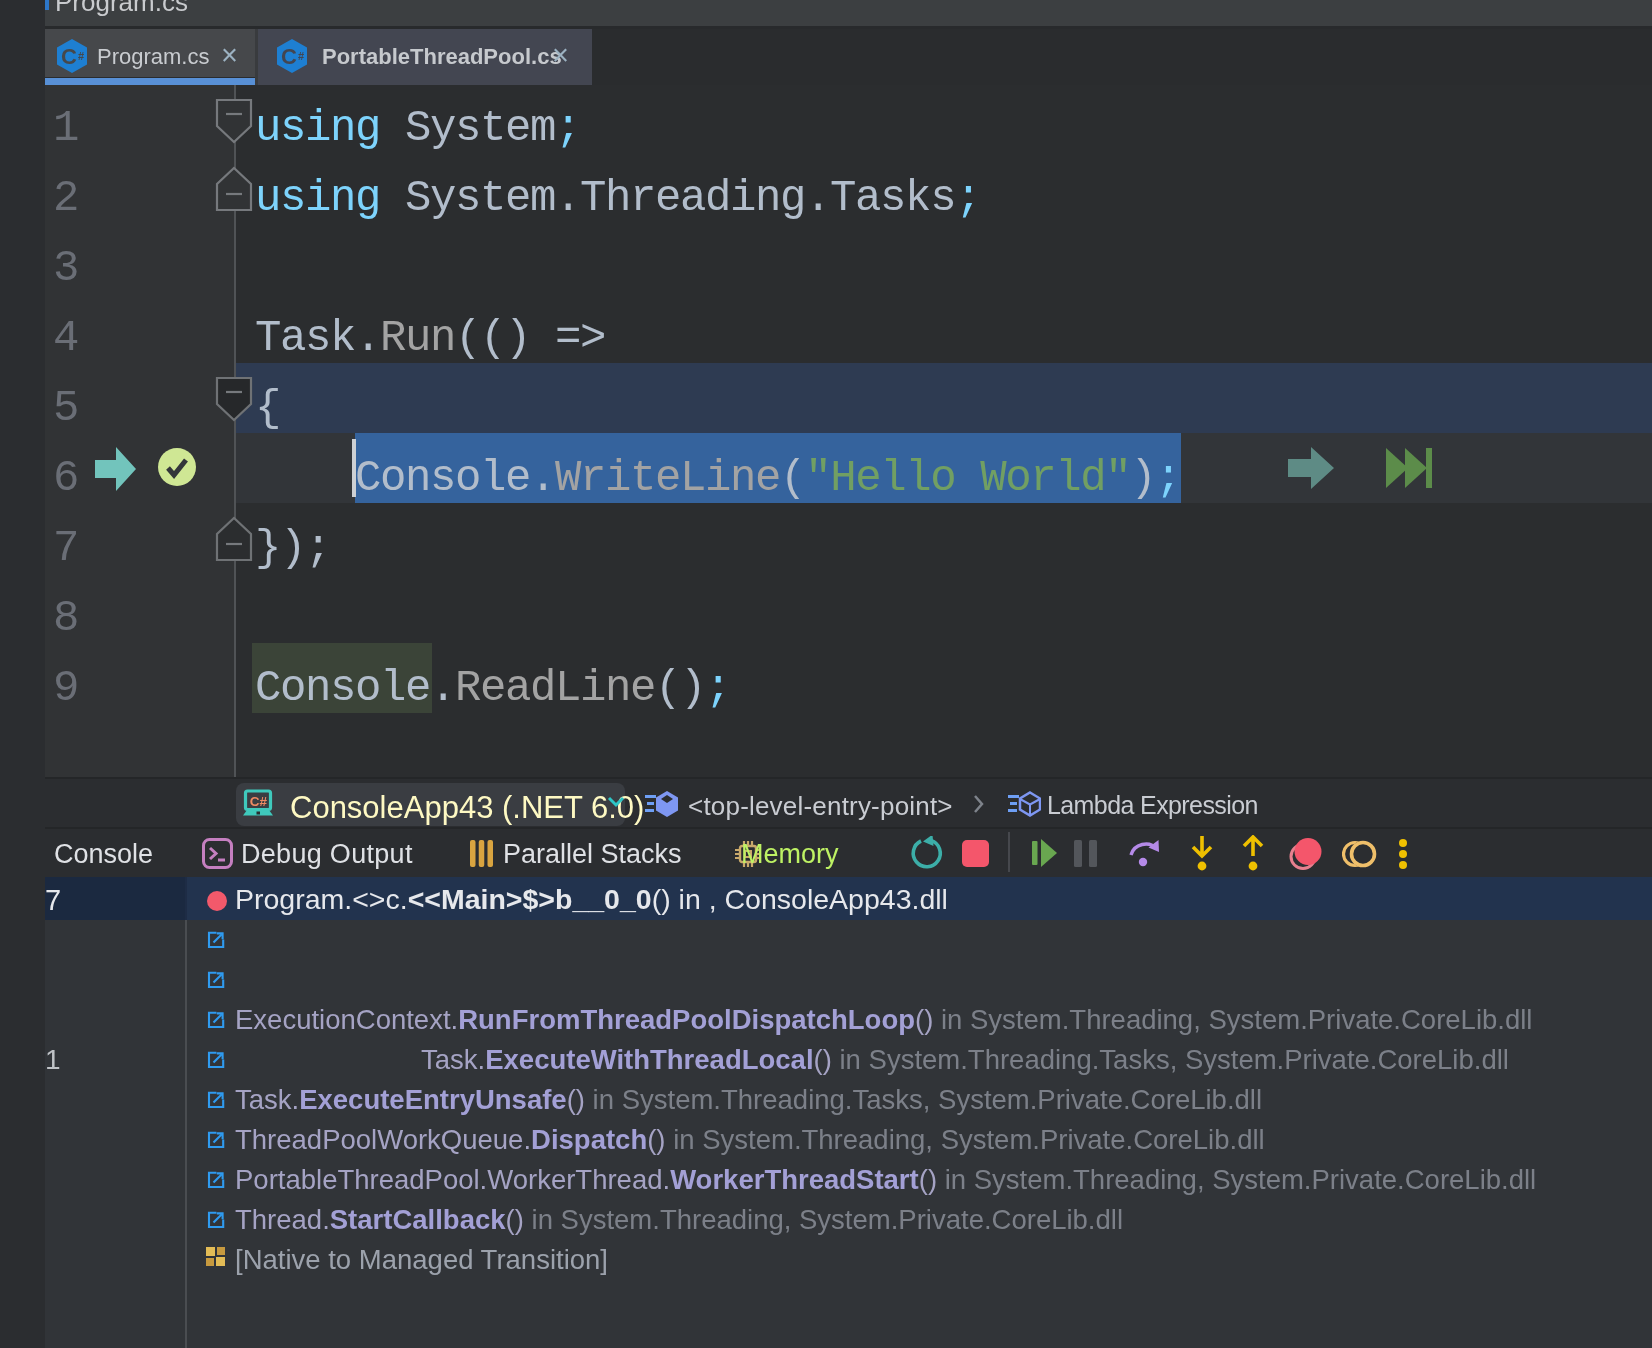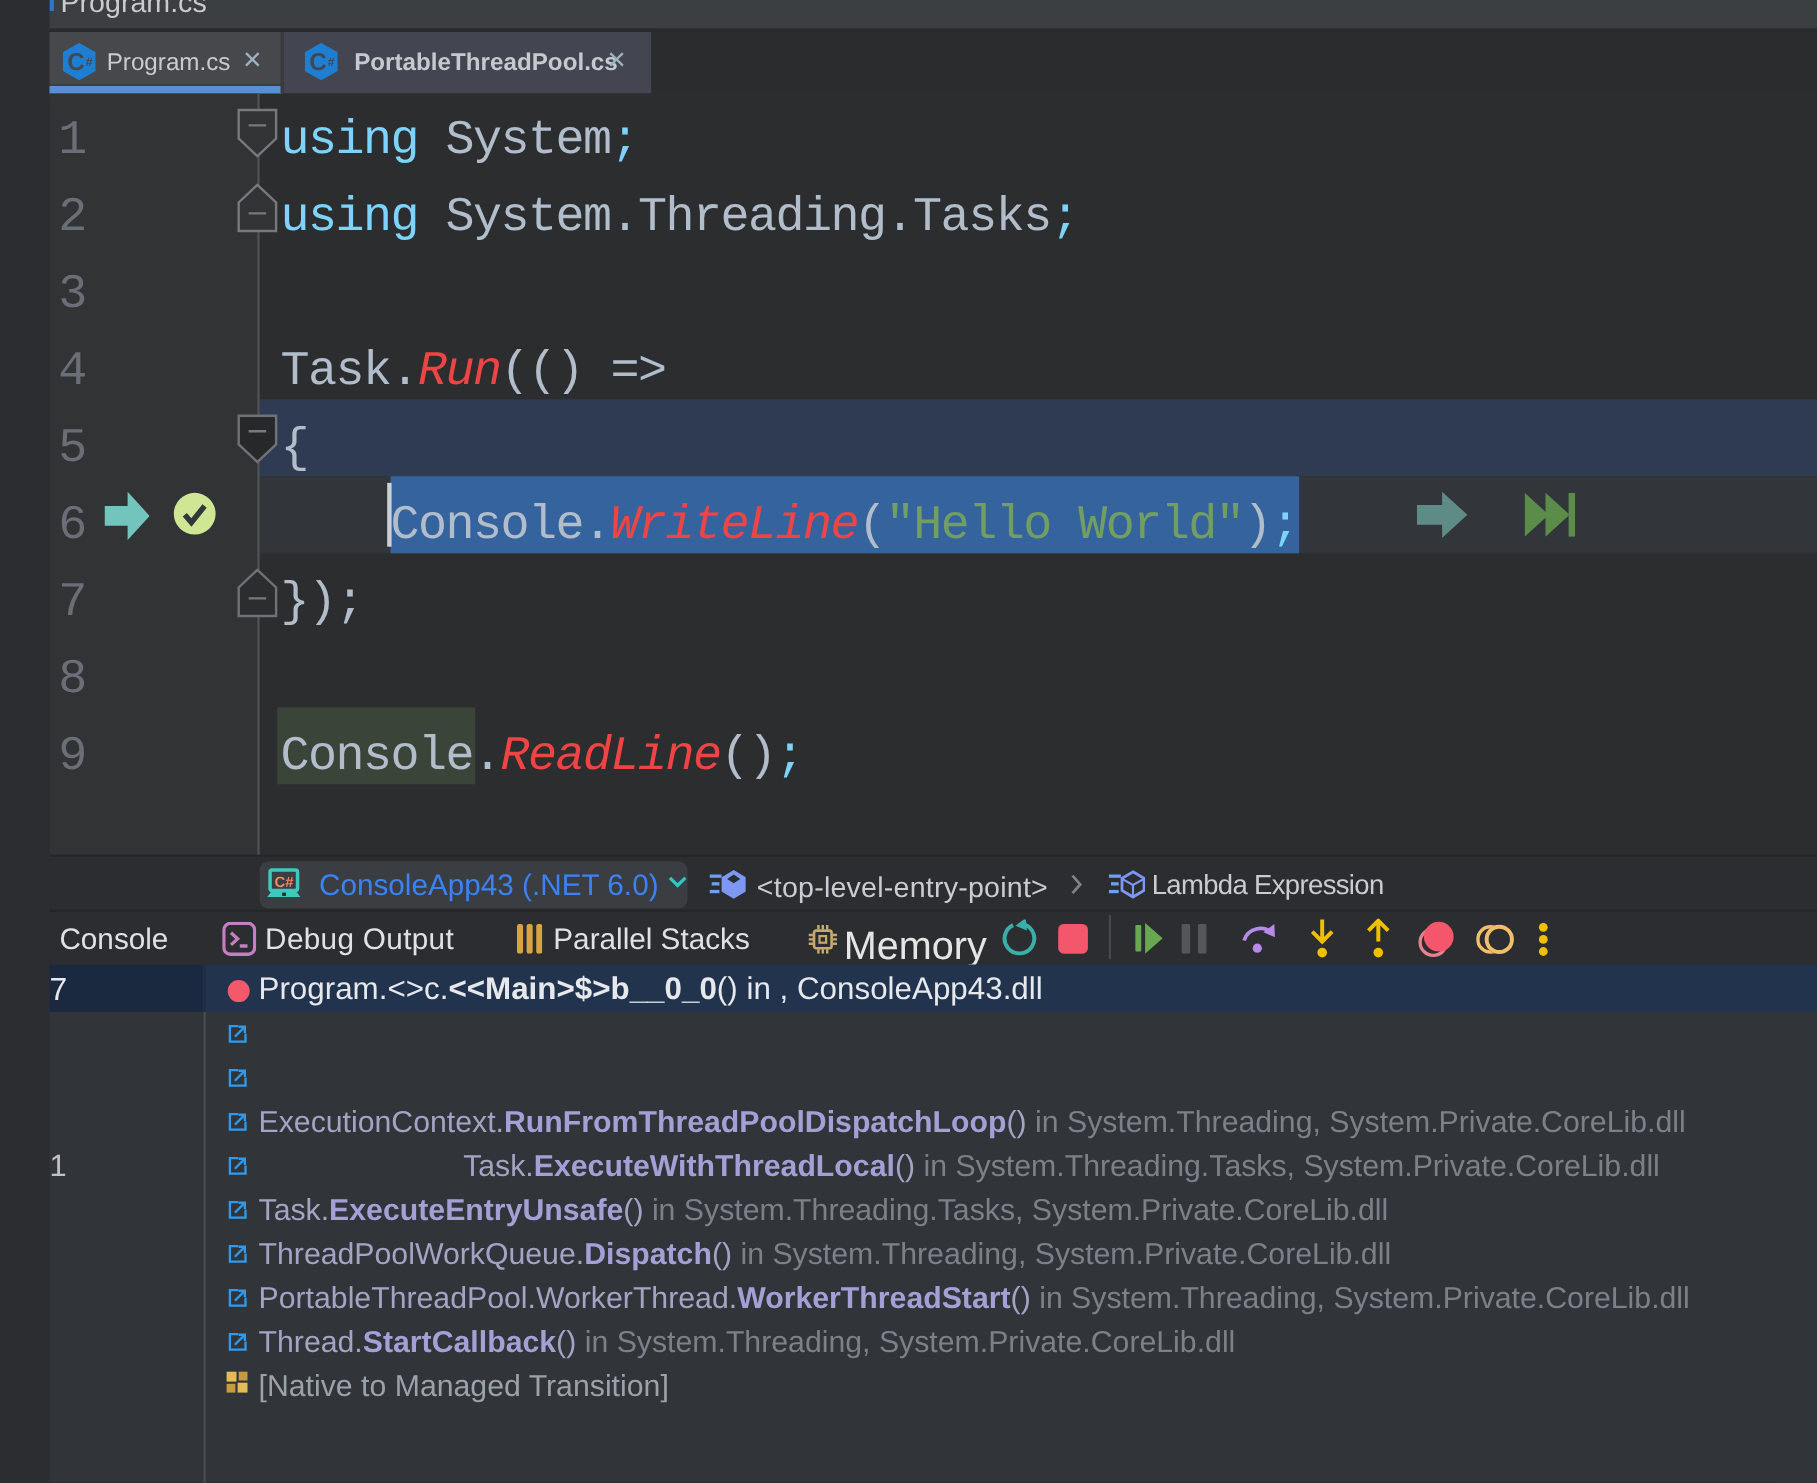--- a/index.html
+++ b/index.html
@@ -106,33 +106,33 @@
       <path d="M0 12 H23 V0 L46 21 L23 42 V30 H0 Z" fill="#5E8B85"></path>
     </svg>
     <svg class="abs" style="left:1341px;top:363px;" width="46" height="40" viewBox="0 0 46 40">
       <polygon points="0,0 22,20 0,40" fill="#5C8C4A"></polygon>
       <polygon points="19,0 41,20 19,40" fill="#5C8C4A"></polygon>
       <rect x="40" y="0" width="6" height="40" fill="#5C8C4A"></rect>
     </svg>
   </div>
   <style>
     .k { color:#7dd3fc; }
-    .m { color:#ef4444; font-style:italic; }
+    .m { color:#a3a3a3; }
     .s { color:#719F63; }
   </style>
 
   <div class="abs" style="left:0;top:779px;width:1652px;height:50px;background:#2B2D30;">
     <div class="abs" style="left:191px;top:4px;width:389px;height:43px;background:#3A3D42;border-radius:8px;"></div>
     <svg class="abs" style="left:196px;top:9px;" width="34" height="32" viewBox="0 0 34 32">
       <rect x="4.5" y="3" width="25" height="18.5" rx="2" fill="none" stroke="#3FC9BC" stroke-width="3.2"></rect>
       <text x="17.3" y="18" font-family="Liberation Sans" font-size="13.5" font-weight="700" fill="#F08A63" text-anchor="middle">C#</text>
       <path d="M6 22 L2 27.5 H32 L28 22 Z" fill="#3FC9BC"></path>
       <rect x="15.5" y="23.5" width="3.5" height="3" fill="#2B2D30"></rect>
     </svg>
-    <div class="abs" style="left:245px;top:11px;font-size:27px;color:#3b82f6;">ConsoleApp43 (.NET 6.0)</div>
+    <div class="abs" style="left:245px;top:11px;font-size:31px;color:#fef9c3;">ConsoleApp43 (.NET 6.0)</div>
     <svg class="abs" style="left:562px;top:17px;" width="18" height="12" viewBox="0 0 18 12">
       <path d="M2 2 L9 9 L16 2" fill="none" stroke="#2EC6C6" stroke-width="3"></path>
     </svg>
     <svg class="abs" style="left:600px;top:12px;" width="33" height="28" viewBox="0 0 33 28">
       <rect x="0" y="4" width="11" height="3" fill="#6E9FF5"></rect>
       <rect x="2" y="11" width="7" height="3" fill="#6E9FF5"></rect>
       <rect x="0" y="18" width="9" height="3" fill="#6E9FF5"></rect>
       <polygon points="22,0 33,6.5 33,19.5 22,26 11,19.5 11,6.5" fill="#7E97F2"></polygon>
       <polygon points="22,4 28,8 22,12 16,8" fill="#2B2D30"></polygon>
     </svg>
@@ -165,21 +165,21 @@
       <rect x="0" y="0" width="5.5" height="27" rx="2" fill="#D9A440"></rect>
       <rect x="8.75" y="0" width="5.5" height="27" rx="2" fill="#D9A440"></rect>
       <rect x="17.5" y="0" width="5.5" height="27" rx="2" fill="#D9A440"></rect>
     </svg>
     <div class="abs" style="left:458px;top:10px;font-size:27px;color:#DFE1E5;">Parallel Stacks</div>
     <svg class="abs" style="left:690px;top:12px;" width="26" height="26" viewBox="0 0 26 26">
       <rect x="5" y="5" width="16" height="16" rx="2" fill="none" stroke="#C9A96B" stroke-width="2.4"></rect>
       <rect x="10" y="10" width="6" height="6" fill="none" stroke="#C9A96B" stroke-width="2"></rect>
       <path d="M9 0 V4 M13 0 V4 M17 0 V4 M9 22 V26 M13 22 V26 M17 22 V26 M0 9 H4 M0 13 H4 M0 17 H4 M22 9 H26 M22 13 H26 M22 17 H26" stroke="#C9A96B" stroke-width="2.2"></path>
     </svg>
-    <div class="abs" style="left:722px;top:10px;font-size:36px;color:#e5e5e5;">Memory</div>
+    <div class="abs" style="left:696px;top:10px;font-size:27px;color:#bef264;">Memory</div>
 
     <svg class="abs" style="left:864px;top:7px;" width="36" height="36" viewBox="0 0 36 36">
       <path d="M12 5 A13.5 13.5 0 1 0 22 4.4" fill="none" stroke="#3CAEA8" stroke-width="3.6"></path>
       <polygon points="23.5,-1.5 24.5,10 14,5.5" fill="#3CAEA8"></polygon>
     </svg>
 
     <div class="abs" style="left:917px;top:11px;width:27px;height:27px;border-radius:5px;background:#F4566B;"></div>
 
     <div class="abs" style="left:963px;top:3px;width:2px;height:40px;background:#46484D;"></div>
 

